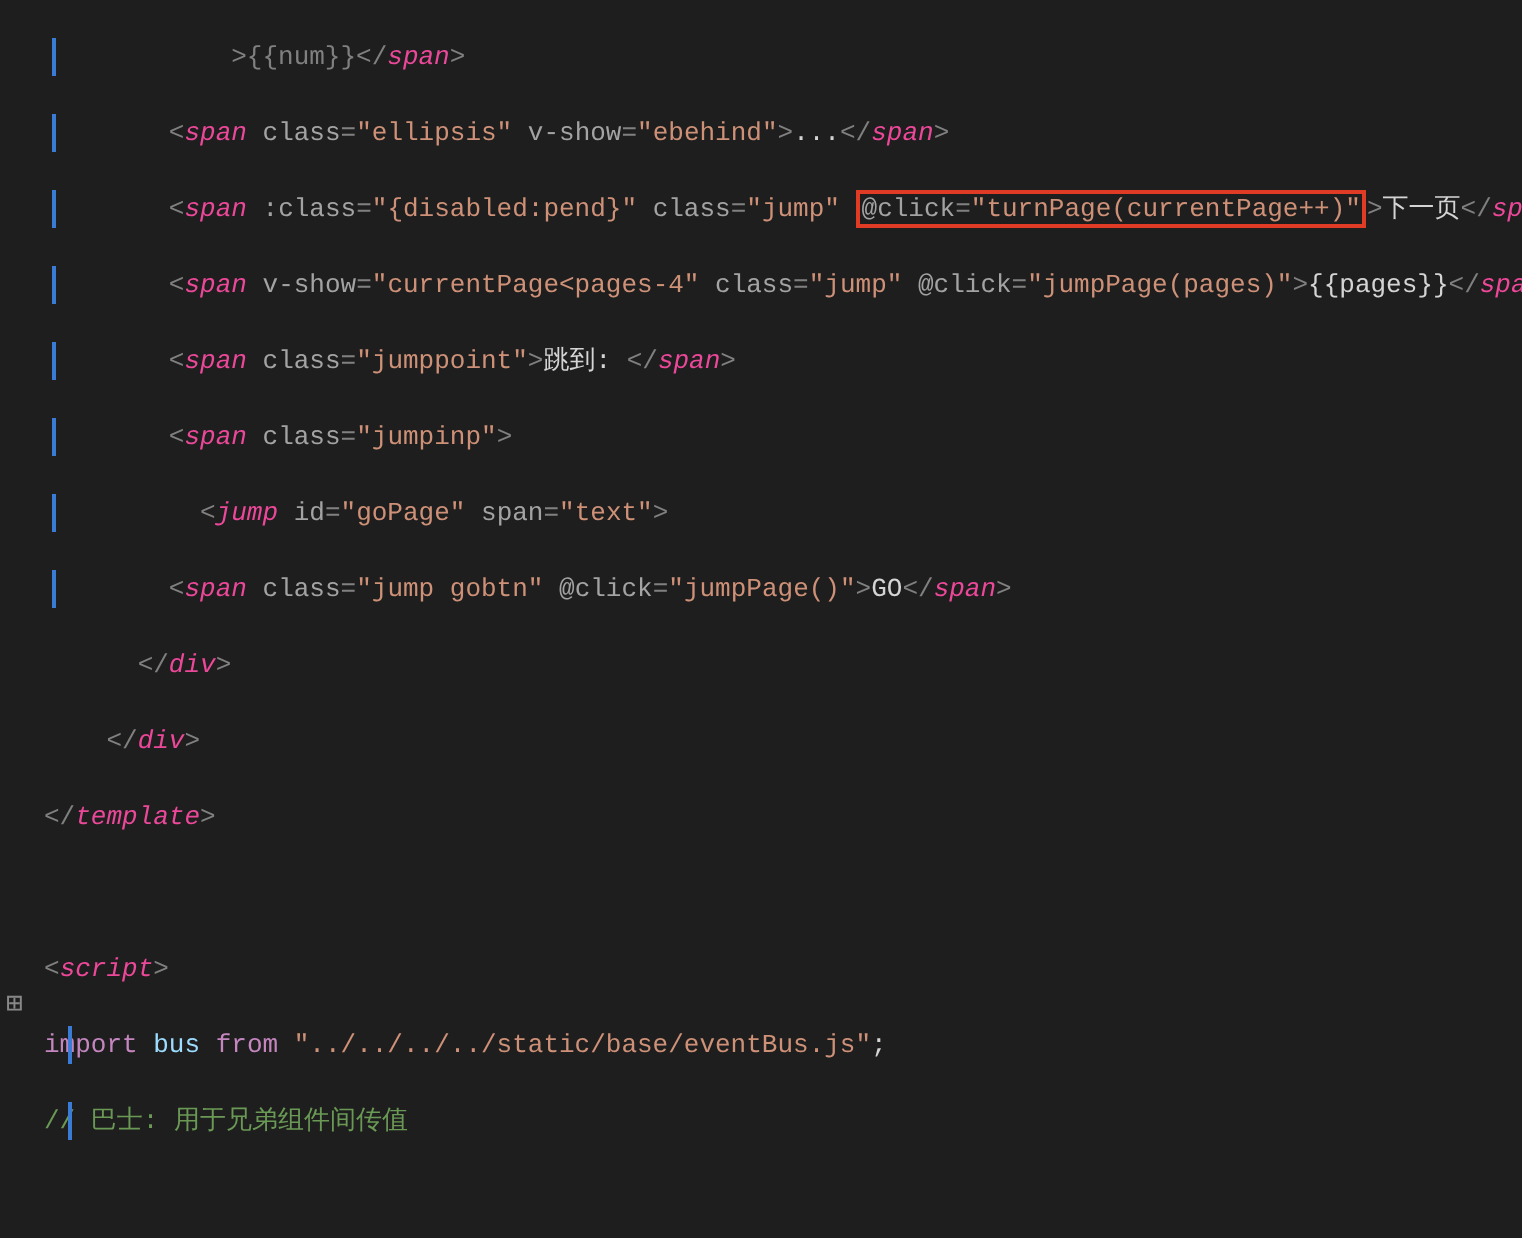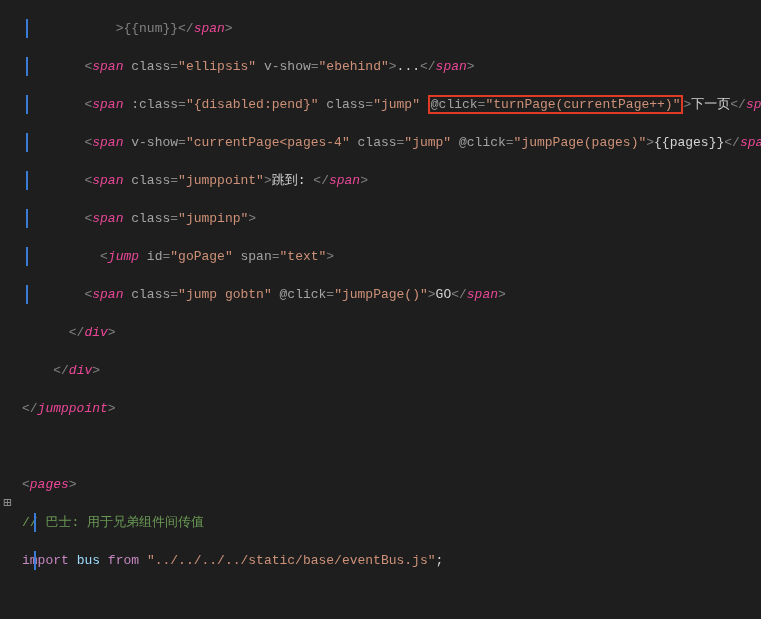--- a/index.html
+++ b/index.html
@@ -54,25 +54,25 @@
 <div class="line"><span class="vbar-b"></span><span class="ind">            </span><span class="c-punc">&gt;{{num}}&lt;/</span><span class="c-tag">span</span><span class="c-punc">&gt;</span></div>
 <div class="line"><span class="vbar-b"></span><span class="ind">        </span><span class="c-punc">&lt;</span><span class="c-tag">span</span> <span class="c-attr">class</span><span class="c-punc">=</span><span class="c-str">"ellipsis"</span> <span class="c-attr">v-show</span><span class="c-punc">=</span><span class="c-str">"ebehind"</span><span class="c-punc">&gt;</span><span class="c-txt">...</span><span class="c-punc">&lt;/</span><span class="c-tag">span</span><span class="c-punc">&gt;</span></div>
 <div class="line"><span class="vbar-b"></span><span class="ind">        </span><span class="c-punc">&lt;</span><span class="c-tag">span</span> <span class="c-attr">:class</span><span class="c-punc">=</span><span class="c-str">"{disabled:pend}"</span> <span class="c-attr">class</span><span class="c-punc">=</span><span class="c-str">"jump"</span> <span class="boxr"><span class="c-attr">@click</span><span class="c-punc">=</span><span class="c-str">"turnPage(currentPage++)"</span></span><span class="c-punc">&gt;</span><span class="c-txt">下一页</span><span class="c-punc">&lt;/</span><span class="c-tag">span</span></div>
 <div class="line"><span class="vbar-b"></span><span class="ind">        </span><span class="c-punc">&lt;</span><span class="c-tag">span</span> <span class="c-attr">v-show</span><span class="c-punc">=</span><span class="c-str">"currentPage&lt;pages-4"</span> <span class="c-attr">class</span><span class="c-punc">=</span><span class="c-str">"jump"</span> <span class="c-attr">@click</span><span class="c-punc">=</span><span class="c-str">"jumpPage(pages)"</span><span class="c-punc">&gt;</span><span class="c-txt">{{pages}}</span><span class="c-punc">&lt;/</span><span class="c-tag">span</span></div>
 <div class="line"><span class="vbar-b"></span><span class="ind">        </span><span class="c-punc">&lt;</span><span class="c-tag">span</span> <span class="c-attr">class</span><span class="c-punc">=</span><span class="c-str">"jumppoint"</span><span class="c-punc">&gt;</span><span class="c-txt">跳到: </span><span class="c-punc">&lt;/</span><span class="c-tag">span</span><span class="c-punc">&gt;</span></div>
 <div class="line"><span class="vbar-b"></span><span class="ind">        </span><span class="c-punc">&lt;</span><span class="c-tag">span</span> <span class="c-attr">class</span><span class="c-punc">=</span><span class="c-str">"jumpinp"</span><span class="c-punc">&gt;</span></div>
 <div class="line"><span class="vbar-b"></span><span class="ind">          </span><span class="c-punc">&lt;</span><span class="c-tag">jump</span> <span class="c-attr">id</span><span class="c-punc">=</span><span class="c-str">"goPage"</span> <span class="c-attr">span</span><span class="c-punc">=</span><span class="c-str">"text"</span><span class="c-punc">&gt;</span></div>
 <div class="line"><span class="vbar-b"></span><span class="ind">        </span><span class="c-punc">&lt;</span><span class="c-tag">span</span> <span class="c-attr">class</span><span class="c-punc">=</span><span class="c-str">"jump gobtn"</span> <span class="c-attr">@click</span><span class="c-punc">=</span><span class="c-str">"jumpPage()"</span><span class="c-punc">&gt;</span><span class="c-txt">GO</span><span class="c-punc">&lt;/</span><span class="c-tag">span</span><span class="c-punc">&gt;</span></div>
 <div class="line"><span class="ind">      </span><span class="c-punc">&lt;/</span><span class="c-tag">div</span><span class="c-punc">&gt;</span></div>
 <div class="line"><span class="ind">    </span><span class="c-punc">&lt;/</span><span class="c-tag">div</span><span class="c-punc">&gt;</span></div>
-<div class="line"><span class="c-punc">&lt;/</span><span class="c-tag">jumppoint</span><span class="c-punc">&gt;</span></div>
+<div class="line"><span class="c-punc">&lt;/</span><span class="c-tag">template</span><span class="c-punc">&gt;</span></div>
 <div class="line"></div>
-<div class="line"><span class="c-punc">&lt;</span><span class="c-tag">pages</span><span class="c-punc">&gt;</span></div>
+<div class="line"><span class="c-punc">&lt;</span><span class="c-tag">script</span><span class="c-punc">&gt;</span></div>
+<div class="line"><span class="vbar-b2"></span><span class="c-kw">import</span> <span class="c-prop">bus</span> <span class="c-kw">from</span> <span class="c-str">"../../../../static/base/eventBus.js"</span><span class="c-txt">;</span></div>
 <div class="line"><span class="vbar-b2"></span><span class="c-cmt">// 巴士: 用于兄弟组件间传值</span></div>
-<div class="line"><span class="vbar-b2"></span><span class="c-kw">import</span> <span class="c-prop">bus</span> <span class="c-kw">from</span> <span class="c-str">"../../../../static/base/eventBus.js"</span><span class="c-txt">;</span></div>
 
 
 
 
 
 
 
 
 
 

